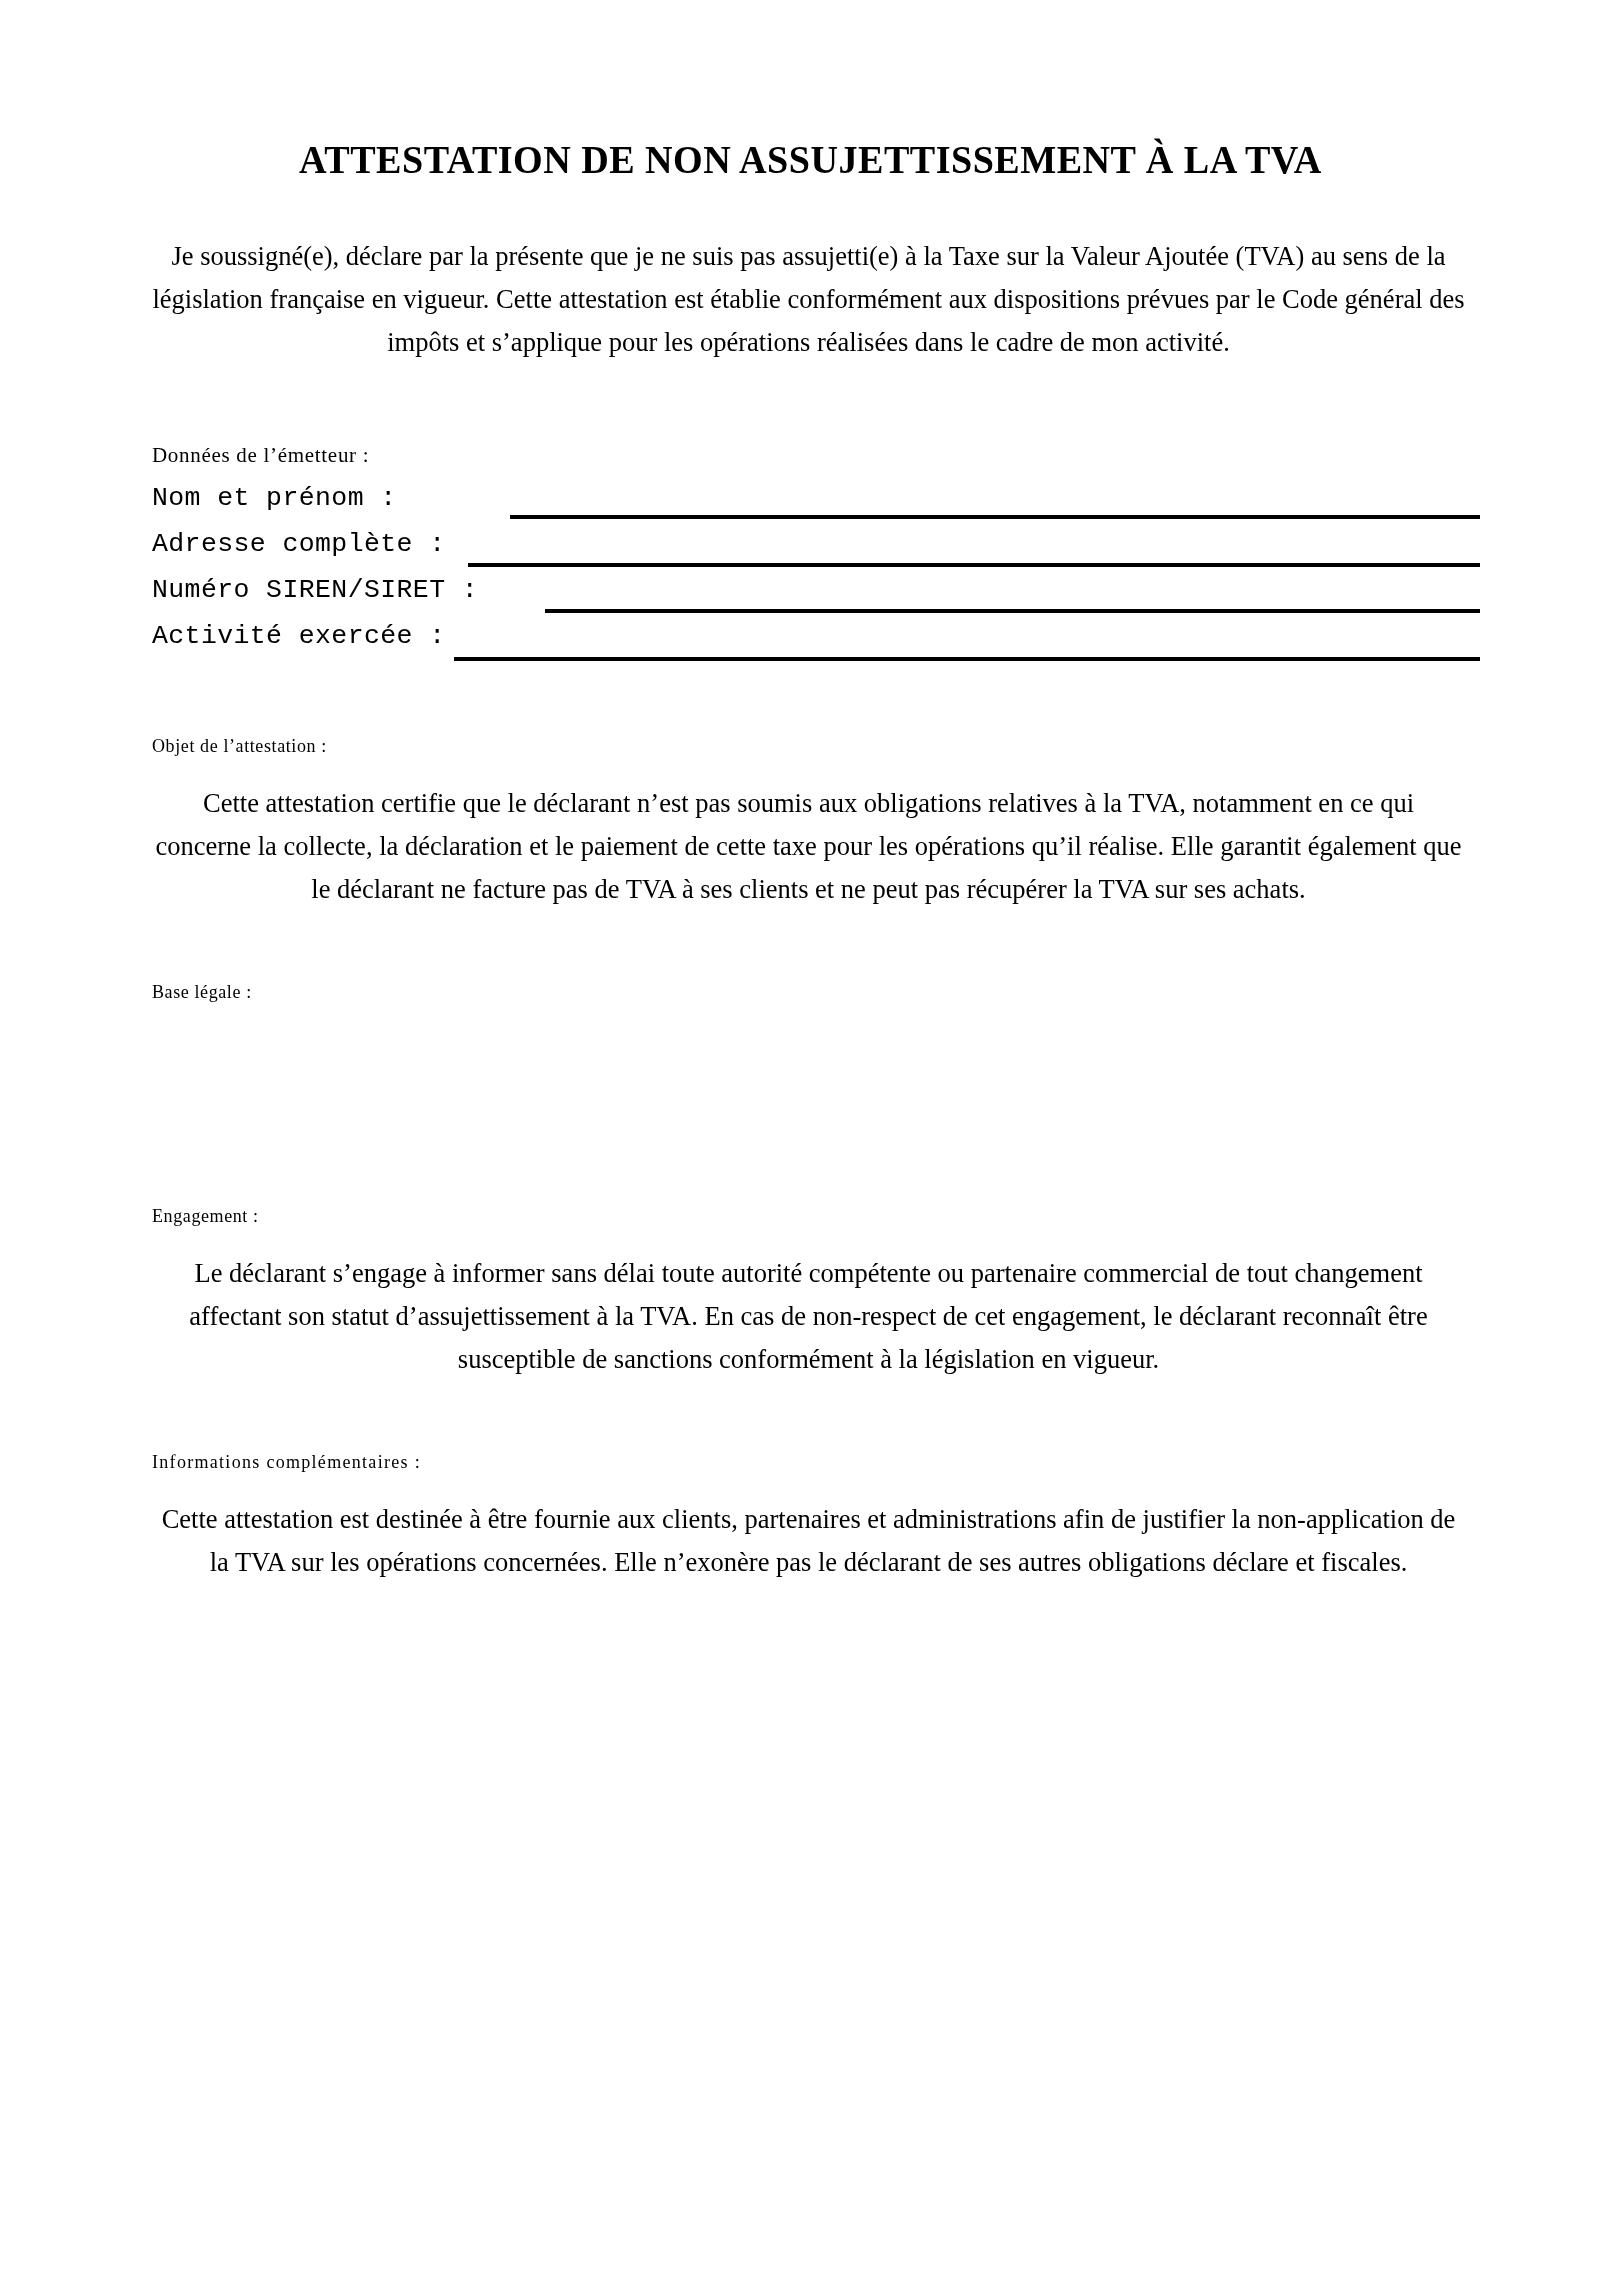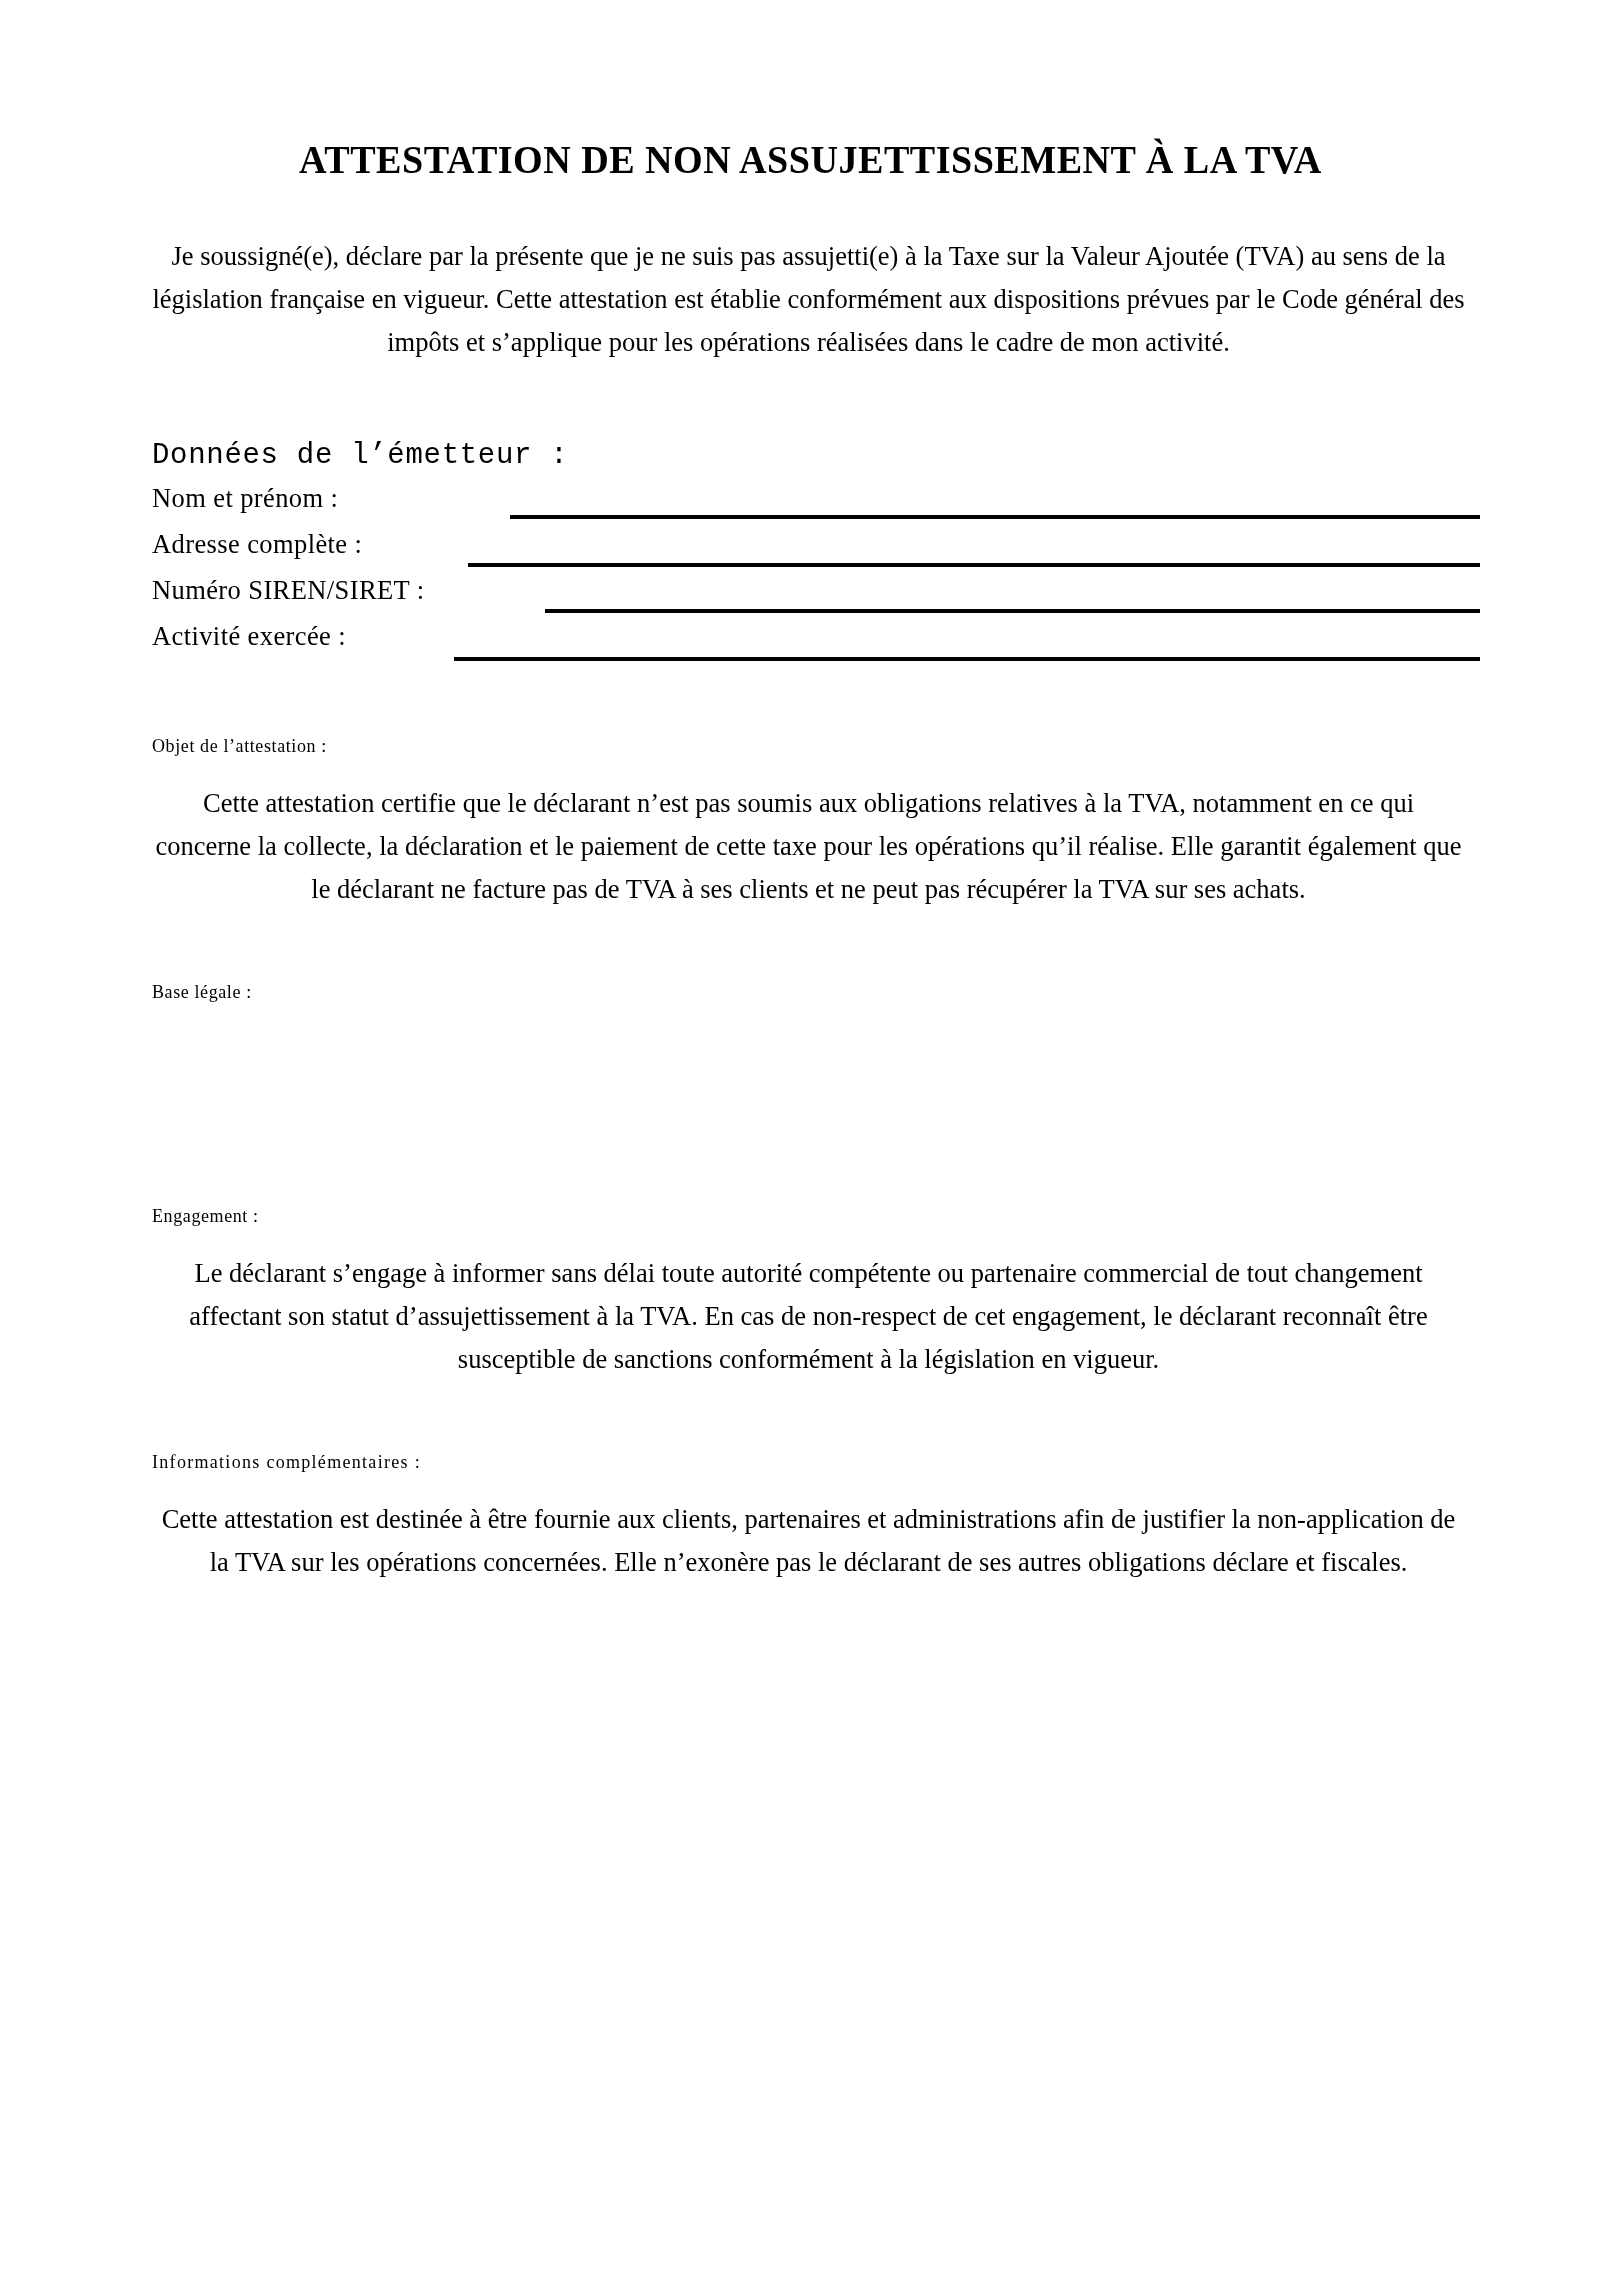--- a/index.html
+++ b/index.html
@@ -69,29 +69,29 @@
 
   
   .issuer-block {
     position: absolute;
     left: 0;
     top: 434px;
     width: 1328px;
   }
 
   .issuer-heading {
-    font-size: 29px;
+    font-size: 21px;
     line-height: 43px;
     letter-spacing: 0.7px;
-    font-family: Liberation Mono, monospace;
   }
 
   .field-row {
     position: relative;
     height: 46px;
+    font-family: Liberation Mono, monospace;
   }
 
   .field-label {
     position: absolute;
     left: 0;
     top: 2px;
     font-size: 26.5px;
     line-height: 39px;
     letter-spacing: 0.4px;
     white-space: nowrap;

